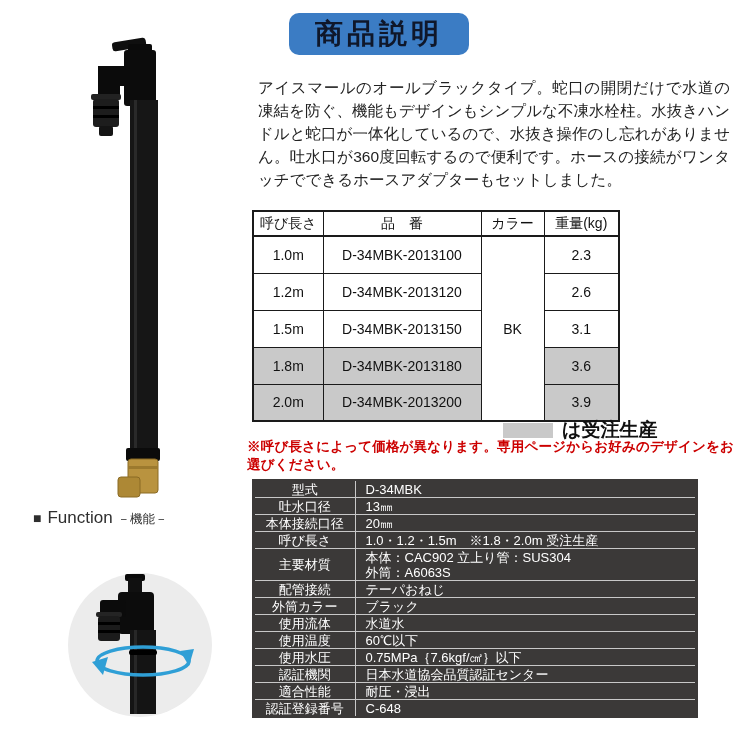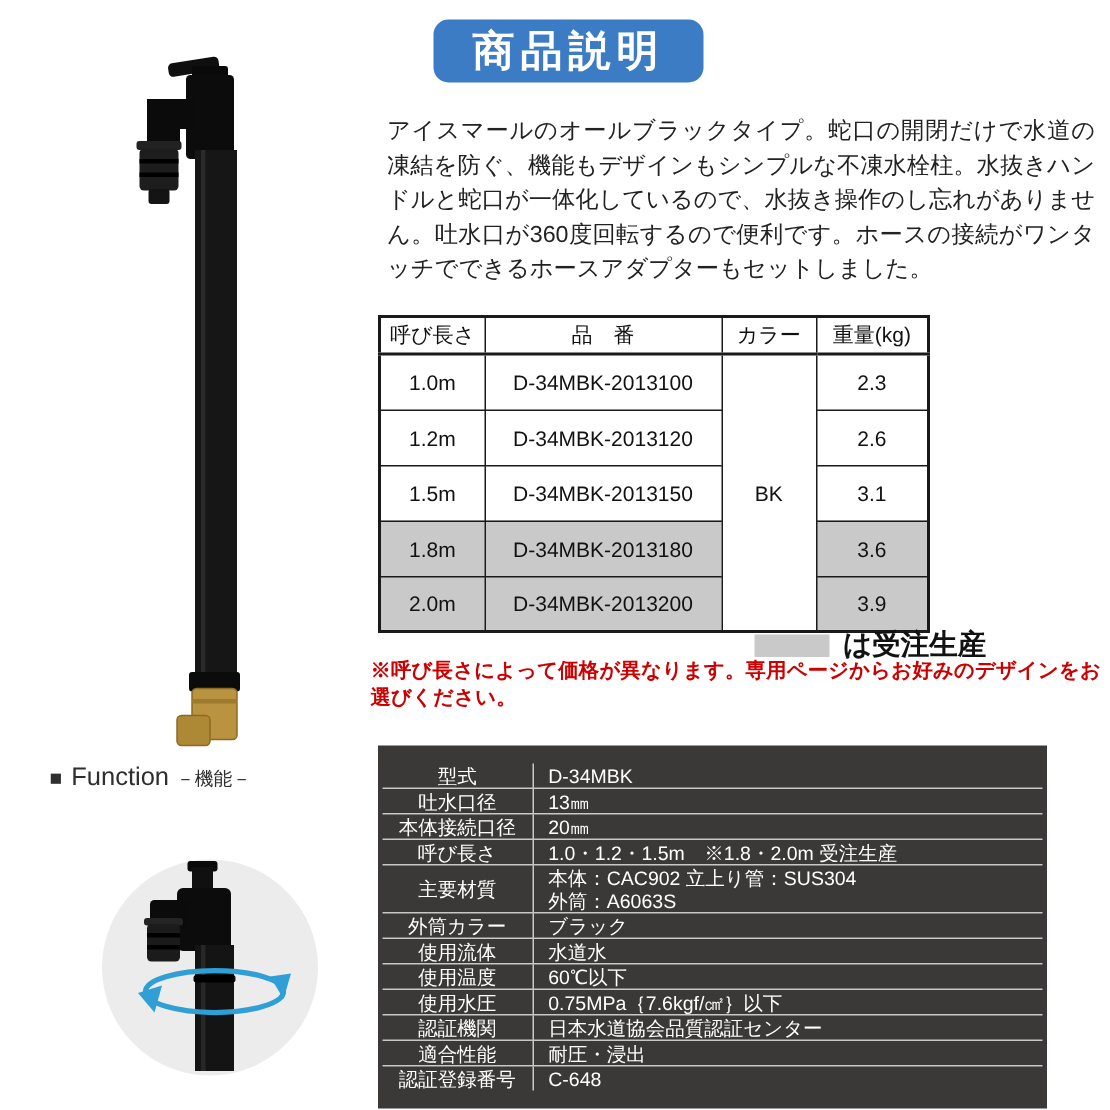--- a/index.html
+++ b/index.html
@@ -9,21 +9,21 @@
     background: #ffffff; overflow: hidden; color: #1a1a1a;
   }
 
   
   .badge {
     position: absolute; left: 289px; top: 13px; width: 180px; height: 42px;
     background: #3b7cc4; border-radius: 10px;
     display: flex; align-items: center; justify-content: center;
   }
   .badge span {
-    color: #ffffff; font-size: 28px; font-weight: bold; letter-spacing: 4px;
+    color: #0f172a; font-size: 28px; font-weight: bold; letter-spacing: 4px;
   }
 
   
   .desc {
     position: absolute; left: 258px; top: 76px; width: 472px;
     font-size: 15.5px; line-height: 23px; color: #222; margin: 0;
     text-align: justify;
   }
 
   
@@ -64,22 +64,22 @@
   }
   .func-head .sq { font-size: 14px; margin-right: 6px; }
   .func-head .sub { font-size: 12.5px; }
   .func-caption {
     position: absolute; left: 29px; top: 530px;
     font-size: 17px; font-weight: bold; color: #111; white-space: nowrap;
   }
 
   
   .spec-wrap {
-    position: absolute; left: 252px; top: 497px;
-    background: #3b3938; padding: 12px 3px;
+    position: absolute; left: 252px; top: 479px;
+    background: #3b3938; padding: 2px 3px;
   }
   .spec-table {
     border-collapse: collapse; border: hidden; table-layout: fixed;
     width: 440px; color: #ffffff; font-size: 13px;
   }
   .spec-table th, .spec-table td {
     border: 1.5px solid #c8c8c8; padding: 0.5px 2px; line-height: 15px;
     font-weight: normal; background: #3b3938;
   }
   .spec-table th { width: 100px; text-align: center; }
@@ -218,20 +218,24 @@
         <tr>
           <th>呼び長さ</th>
           <td>1.0・1.2・1.5m　※1.8・2.0m 受注生産</td>
         </tr>
         <tr>
           <th>主要材質</th>
           <td>本体：CAC902 立上り管：SUS304
 外筒：A6063S</td>
         </tr>
         <tr>
+          <th>配管接続</th>
+          <td>テーパおねじ</td>
+        </tr>
+        <tr>
           <th>外筒カラー</th>
           <td>ブラック</td>
         </tr>
         <tr>
           <th>使用流体</th>
           <td>水道水</td>
         </tr>
         <tr>
           <th>使用温度</th>
           <td>60℃以下</td>

